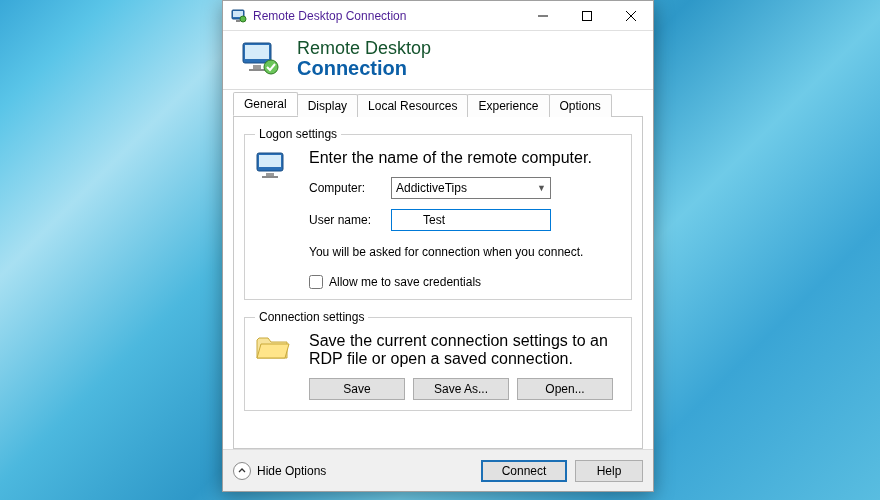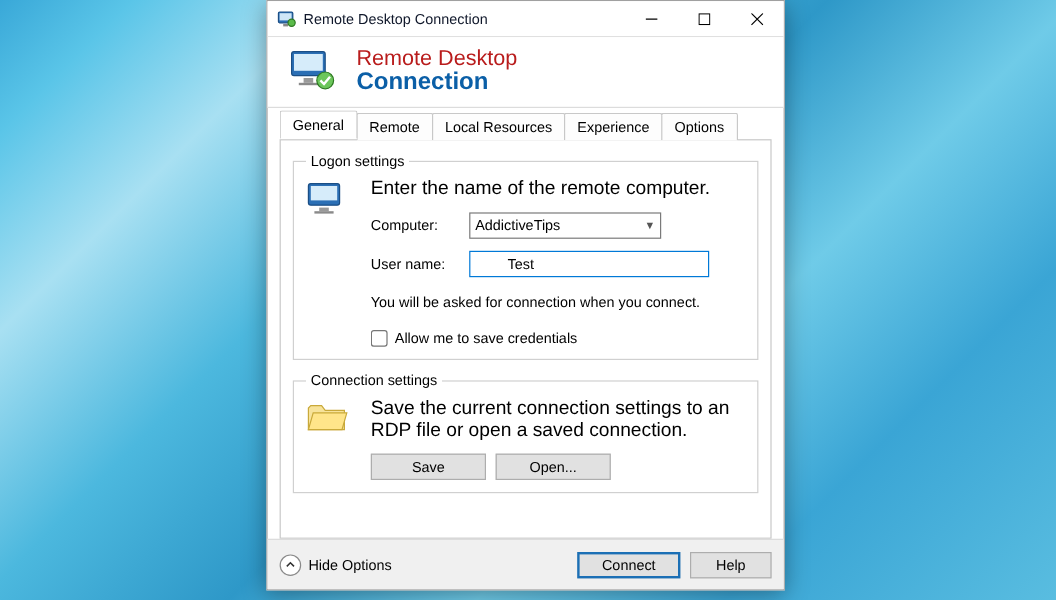--- a/index.html
+++ b/index.html
@@ -29,41 +29,41 @@
   }
   .titlebar {
     height: 30px;
     display: flex;
     align-items: center;
     padding-left: 8px;
     background: #fff;
     border-bottom: 1px solid #e0e0e0;
   }
   .titlebar .app-icon { width: 16px; height: 16px; margin-right: 6px; }
-  .titlebar .title-text { flex: 1; font-size: 12px; color: #0f172a; }
+  .titlebar .title-text { flex: 1; font-size: 12px; color: #4c1d95; }
   .win-controls { display: flex; height: 100%; }
   .win-btn {
     width: 44px;
     height: 30px;
     display: flex;
     align-items: center;
     justify-content: center;
     font-family: sans-serif;
     font-size: 13px;
     color: #333;
   }
   .banner {
     padding: 8px 18px 10px 18px;
     display: flex;
     align-items: center;
     gap: 16px;
     background: #fff;
     border-bottom: 1px solid #dcdcdc;
   }
-  .banner-title1 { font-size: 18px; color: #b91c1c; line-height: 1; }
+  .banner-title1 { font-size: 18px; color: #14532d; line-height: 1; }
   .banner-title2 { font-size: 20px; color: #0b5fa7; font-weight: 600; line-height: 1.1; }
   .monitor-big { width: 40px; height: 40px; }
   .content { flex: 1; padding: 0 10px 0 10px; display: flex; flex-direction: column; }
   .tabs-row {
     display: flex;
     align-items: flex-end;
     position: relative;
     margin-top: 2px;
   }
   .tab {
@@ -118,21 +118,21 @@
     align-items: center;
     justify-content: space-between;
   }
   .combo span.val { flex: 1; }
   .combo .cbtn {
     font-size: 9px;
     color: #555;
     padding-left: 4px;
   }
   input.user {
-    width: 200px;
+    width: 160px;
     border: 1px solid #0079d7;
     padding-left: 31px;
   }
   .note { font-size: 12px; margin-top: 4px; }
   .chk-row { display: flex; align-items: center; gap: 6px; margin-top: 6px; }
   .chk-row input[type=checkbox] { width: 14px; height: 14px; margin: 0; }
   .conn-body { display: flex; gap: 10px; }
   .conn-left { width: 44px; }
   .conn-right { flex: 1; display: flex; flex-direction: column; gap: 10px; }
   .btn-row { display: flex; gap: 8px; }
@@ -215,21 +215,21 @@
     <div>
       <div class="banner-title1">Remote Desktop</div>
       <div class="banner-title2">Connection</div>
     </div>
   </div>
 
   <div class="content">
 
     <div class="tabs-row">
       <div class="tab active">General</div>
-      <div class="tab">Remote</div>
+      <div class="tab">Display</div>
       <div class="tab">Local Resources</div>
       <div class="tab">Experience</div>
       <div class="tab">Options</div>
     </div>
 
     <div class="tab-pane">
 
       <fieldset>
         <legend>Logon settings</legend>
         <div class="logon-body">
@@ -277,20 +277,21 @@
               <svg width="36" height="30" viewBox="0 0 36 30">
                 <path d="M2 8 L2 26 L32 26 L32 10 L16 10 L13 6 L4 6 Z" fill="#f7e39a" stroke="#c9a93a"></path>
                 <path d="M2 26 L6 12 L34 12 L30 26 Z" fill="#ffe58a" stroke="#c9a93a"></path>
               </svg>
             </span>
           </div>
           <div class="conn-right">
             <div class="instr">Save the current connection settings to an RDP file or open a saved connection.</div>
             <div class="btn-row">
               <button class="winbtn">Save</button>
+              <button class="winbtn">Save As...</button>
               <button class="winbtn">Open...</button>
             </div>
           </div>
         </div>
       </fieldset>
 
     </div>
   </div>
 
   <div class="footer">

